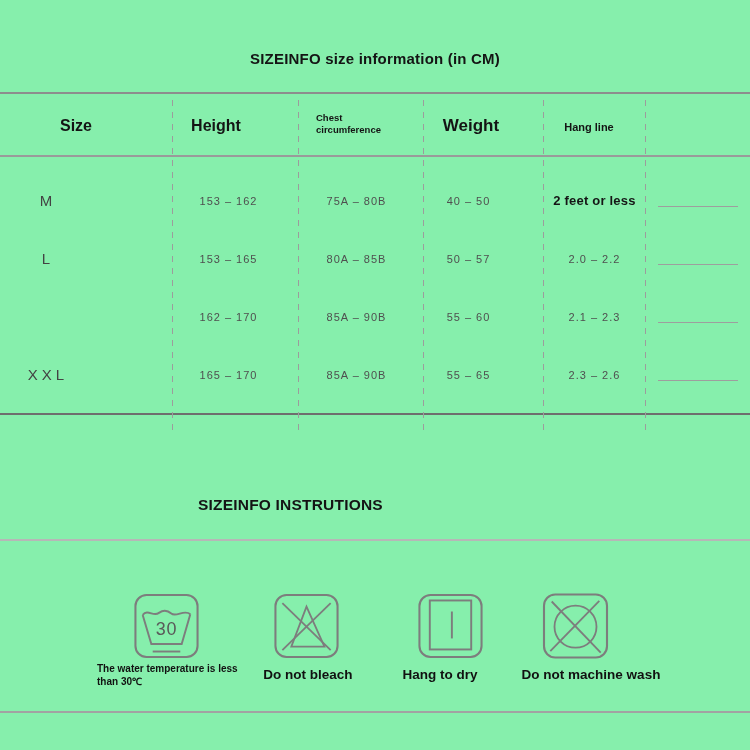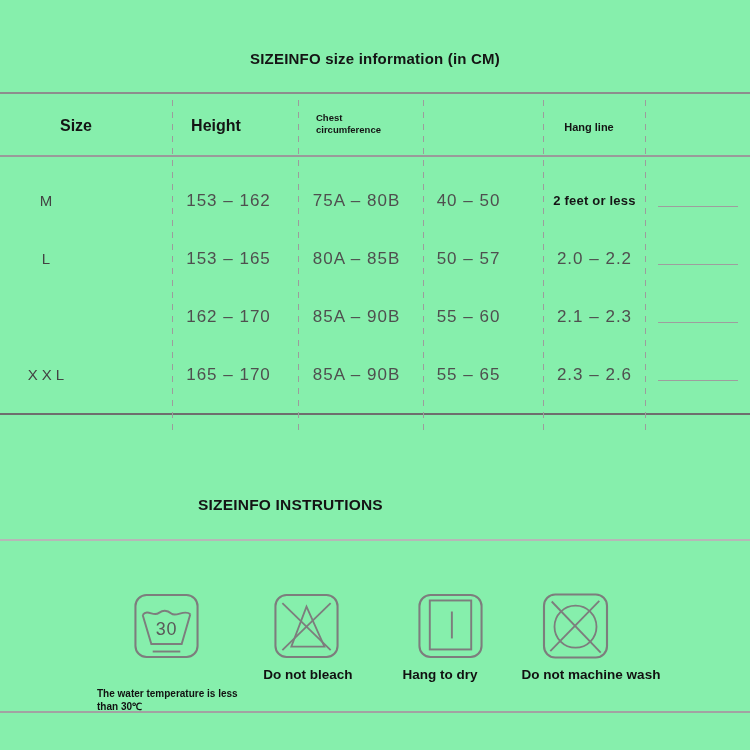--- a/index.html
+++ b/index.html
@@ -25,35 +25,35 @@
   .th{position:absolute;font-weight:700;color:#141414;text-align:center;}
   .h-size{left:0;width:110px;top:110px;height:32px;line-height:32px;font-size:16px;margin-left:21px;}
   .h-height{left:152px;width:128px;top:110px;height:32px;line-height:32px;font-size:16px;}
   .h-chest{left:316px;width:64px;top:112px;font-size:9.5px;line-height:11.5px;text-align:left;}
   .h-weight{left:406px;width:130px;top:109px;height:34px;line-height:34px;font-size:17px;}
   .h-waist{left:530px;width:118px;top:117px;height:20px;line-height:20px;font-size:11px;}
   
   .trow{position:absolute;left:0;width:750px;height:58px;}
   .r1{top:172px;} .r2{top:230px;} .r3{top:288px;} .r4{top:346px;}
   .cell{position:absolute;top:0;height:58px;line-height:58px;display:block;text-align:center;
-        font-size:17px;color:#4f4f4f;letter-spacing:1px;}
+        font-size:11px;color:#4f4f4f;letter-spacing:1px;}
   .c-size{left:0;width:96px;color:#434343;letter-spacing:4px;font-size:15px;}
   .c-height{left:166px;width:125px;}
   .c-chest{left:294px;width:125px;}
   .c-weight{left:406px;width:125px;}
   .c-waist{left:532px;width:125px;}
   .r1 .c-waist{font-weight:700;font-size:13px;color:#151515;letter-spacing:0.2px;}
   .blankline{position:absolute;left:658px;top:34px;width:80px;height:1px;background:#9e9e9e;}
   
   .wicon{position:absolute;}
   .i1{left:132px;top:591px;} .i2{left:272px;top:591px;} .i3{left:416px;top:591px;} .i4{left:540px;top:591px;}
   .wicon svg{display:block;}
   .tub-num{font:400 26px "Liberation Sans",sans-serif;fill:#5a5a5a;letter-spacing:1px;}
   .wlabel{position:absolute;font-weight:700;color:#111;text-align:center;font-size:13.5px;}
-  .lab1{left:97px;top:662px;width:155px;font-size:10px;line-height:13px;text-align:left;margin-top:25px;}
+  .lab1{left:97px;top:662px;width:155px;font-size:10px;line-height:13px;text-align:left;}
   .lab2{left:228px;top:667px;width:160px;}
   .lab3{left:360px;top:667px;width:160px;}
   .lab4{left:491px;top:667px;width:200px;}
 </style>
 </head>
 <body>
 
 <div class="page">
 
   <div class="main-title">SIZEINFO size information (in CM)</div>
@@ -66,20 +66,21 @@
 
   <div class="vdash d1"></div>
   <div class="vdash d2"></div>
   <div class="vdash d3"></div>
   <div class="vdash d4"></div>
   <div class="vdash d5"></div>
 
   <div class="th h-size">Size</div>
   <div class="th h-height">Height</div>
   <div class="th h-chest">Chest circumference</div>
+  <div class="th h-weight">Weight</div>
   <div class="th h-waist">Hang line</div>
 
   <div class="trow r1">
     <span class="cell c-size">M</span>
     <span class="cell c-height">153 – 162</span>
     <span class="cell c-chest">75A – 80B</span>
     <span class="cell c-weight">40 – 50</span>
     <span class="cell c-waist">2 feet or less</span>
     <span class="blankline"></span>
   </div>

